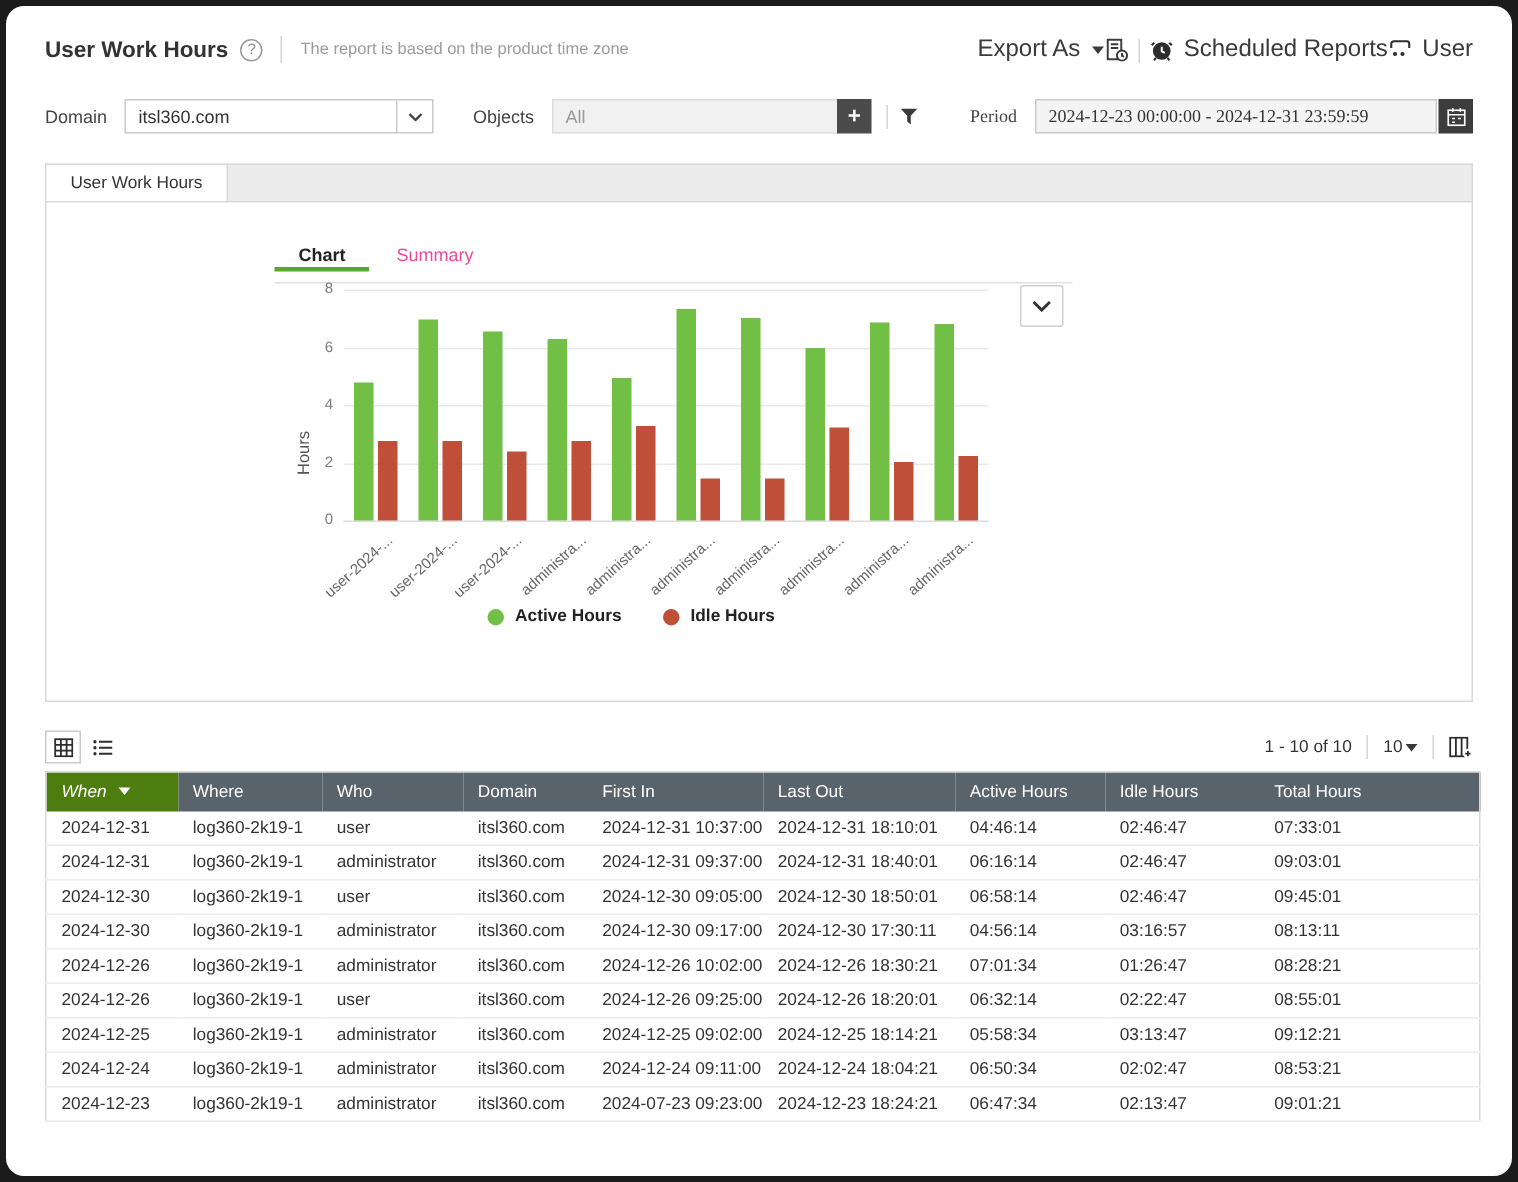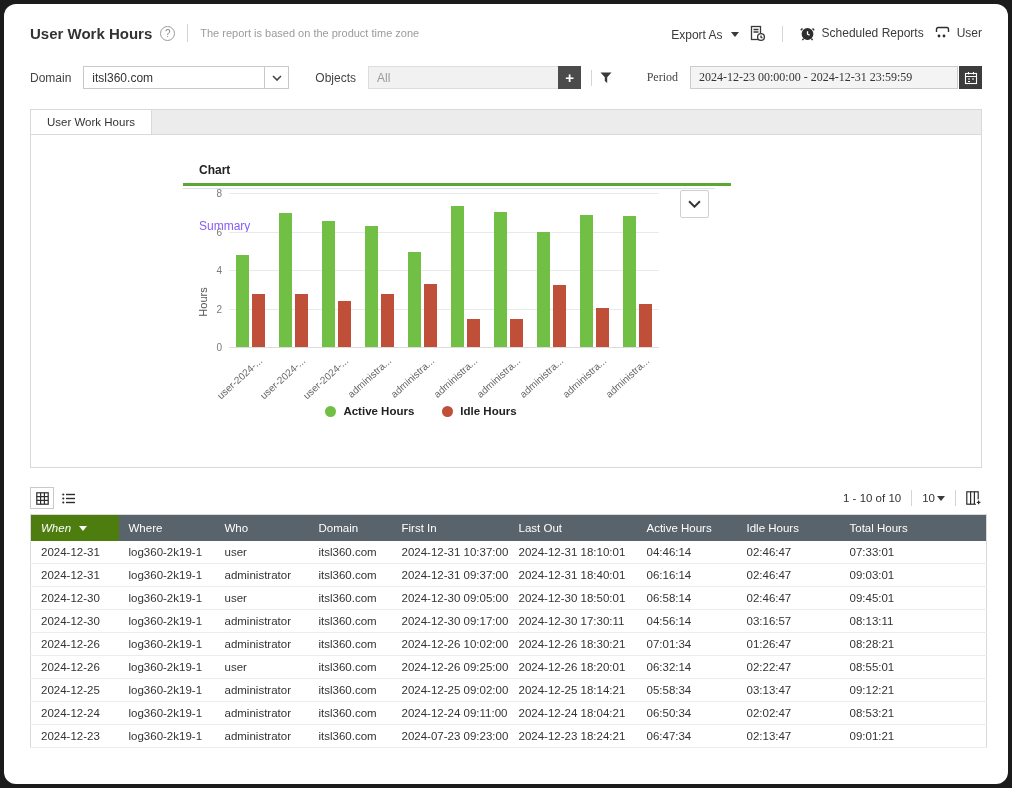--- a/index.html
+++ b/index.html
@@ -22,21 +22,21 @@
     padding:20px 26px 8px 26px;
   }
   .hdr-title { font-size:15px; font-weight:bold; color:#333; }
   .help-icon {
     width:15px;height:15px;border:1px solid #9a9a9a;border-radius:50%;
     color:#8a8a8a;font-size:10px;line-height:13px;text-align:center;
     margin-left:8px; cursor:pointer;
   }
   .hdr-divider { width:1px;height:18px;background:#d5d5d5;margin:0 12px; }
   .hdr-subtitle { font-size:11px;color:#9b9b9b; }
-  .hdr-right { margin-left:auto; display:flex; align-items:flex-end; gap:10px; font-size:12px; color:#3a3a3a; }
+  .hdr-right { margin-left:auto; display:flex; align-items:flex-end; font-size:16px; color:#3a3a3a; }
   .hdr-right .item { display:flex; align-items:center; gap:6px; cursor:pointer; }
   .caret-down {
     width:0;height:0;border-left:4px solid transparent;border-right:4px solid transparent;
     border-top:5px solid #3a3a3a; display:inline-block; margin-left:2px;
   }
   .vdiv { width:1px;height:16px;background:#d5d5d5; margin:0 6px;}
   .icon16 { width:17px;height:17px;display:inline-block; }
   
   .filters {
     display:flex; align-items:center;
@@ -85,23 +85,23 @@
     margin-top:0;
   }
   .panel {
     margin:0 26px; border:1px solid #d9d9d9; background:#fff;
     height:334px; position:relative;
   }
   
   .chart-tabs {
     position:absolute; left:152px; top:28px; width:532px;
     border-bottom:1px solid #e0e0e0;
-    display:flex; gap:34px; padding:0 0 8px 16px; height:26px;flex-direction:column;
-  }
-  .chart-tab { font-size:12px; color:#8b5cf6; cursor:pointer; padding-bottom:8px; position:relative; }
+    display:flex; gap:34px; padding:0 0 8px 16px; height:26px;
+  }
+  .chart-tab { font-size:12px; color:#ec4899; cursor:pointer; padding-bottom:8px; position:relative; }
   .chart-tab.active { color:#222; font-weight:bold; }
   .chart-tab.active::after {
     content:""; position:absolute; left:-16px; right:-16px; bottom:-1px; height:3px; background:#5aa733;
   }
   .collapse-btn {
     position:absolute; left:649px; top:55px;
     width:29px;height:28px;border:1px solid #d0d0d0;background:#fff;border-radius:2px;
     display:flex;align-items:center;justify-content:center;cursor:pointer;
   }
   

